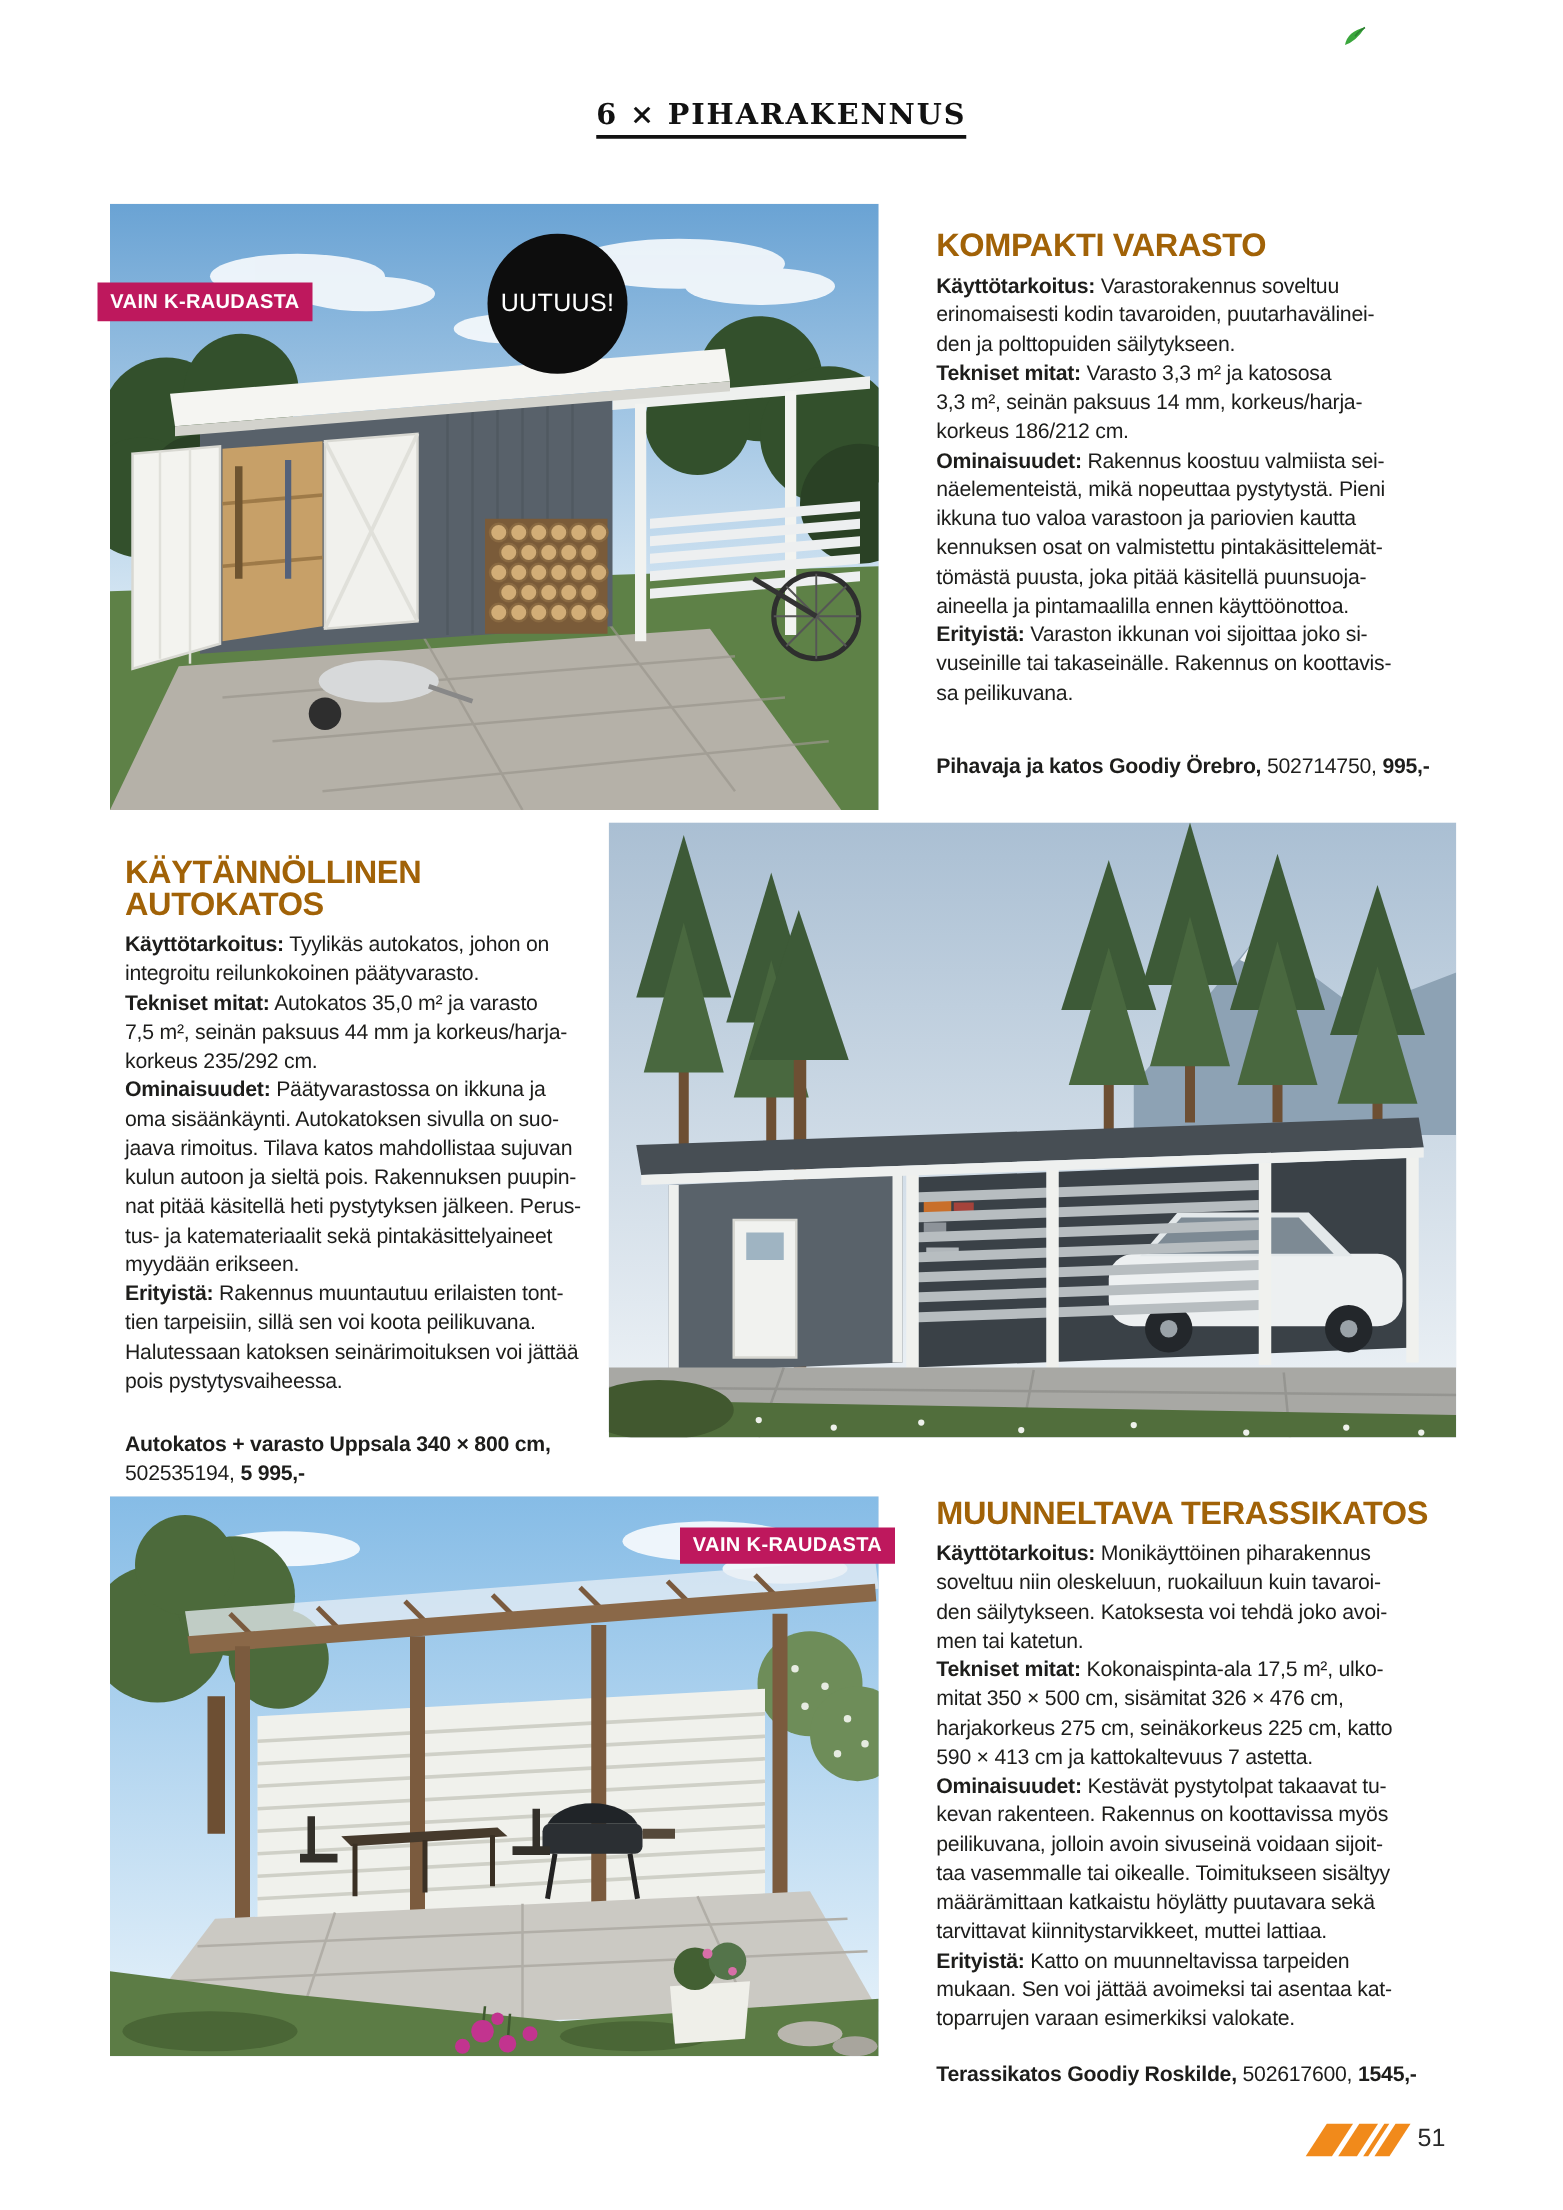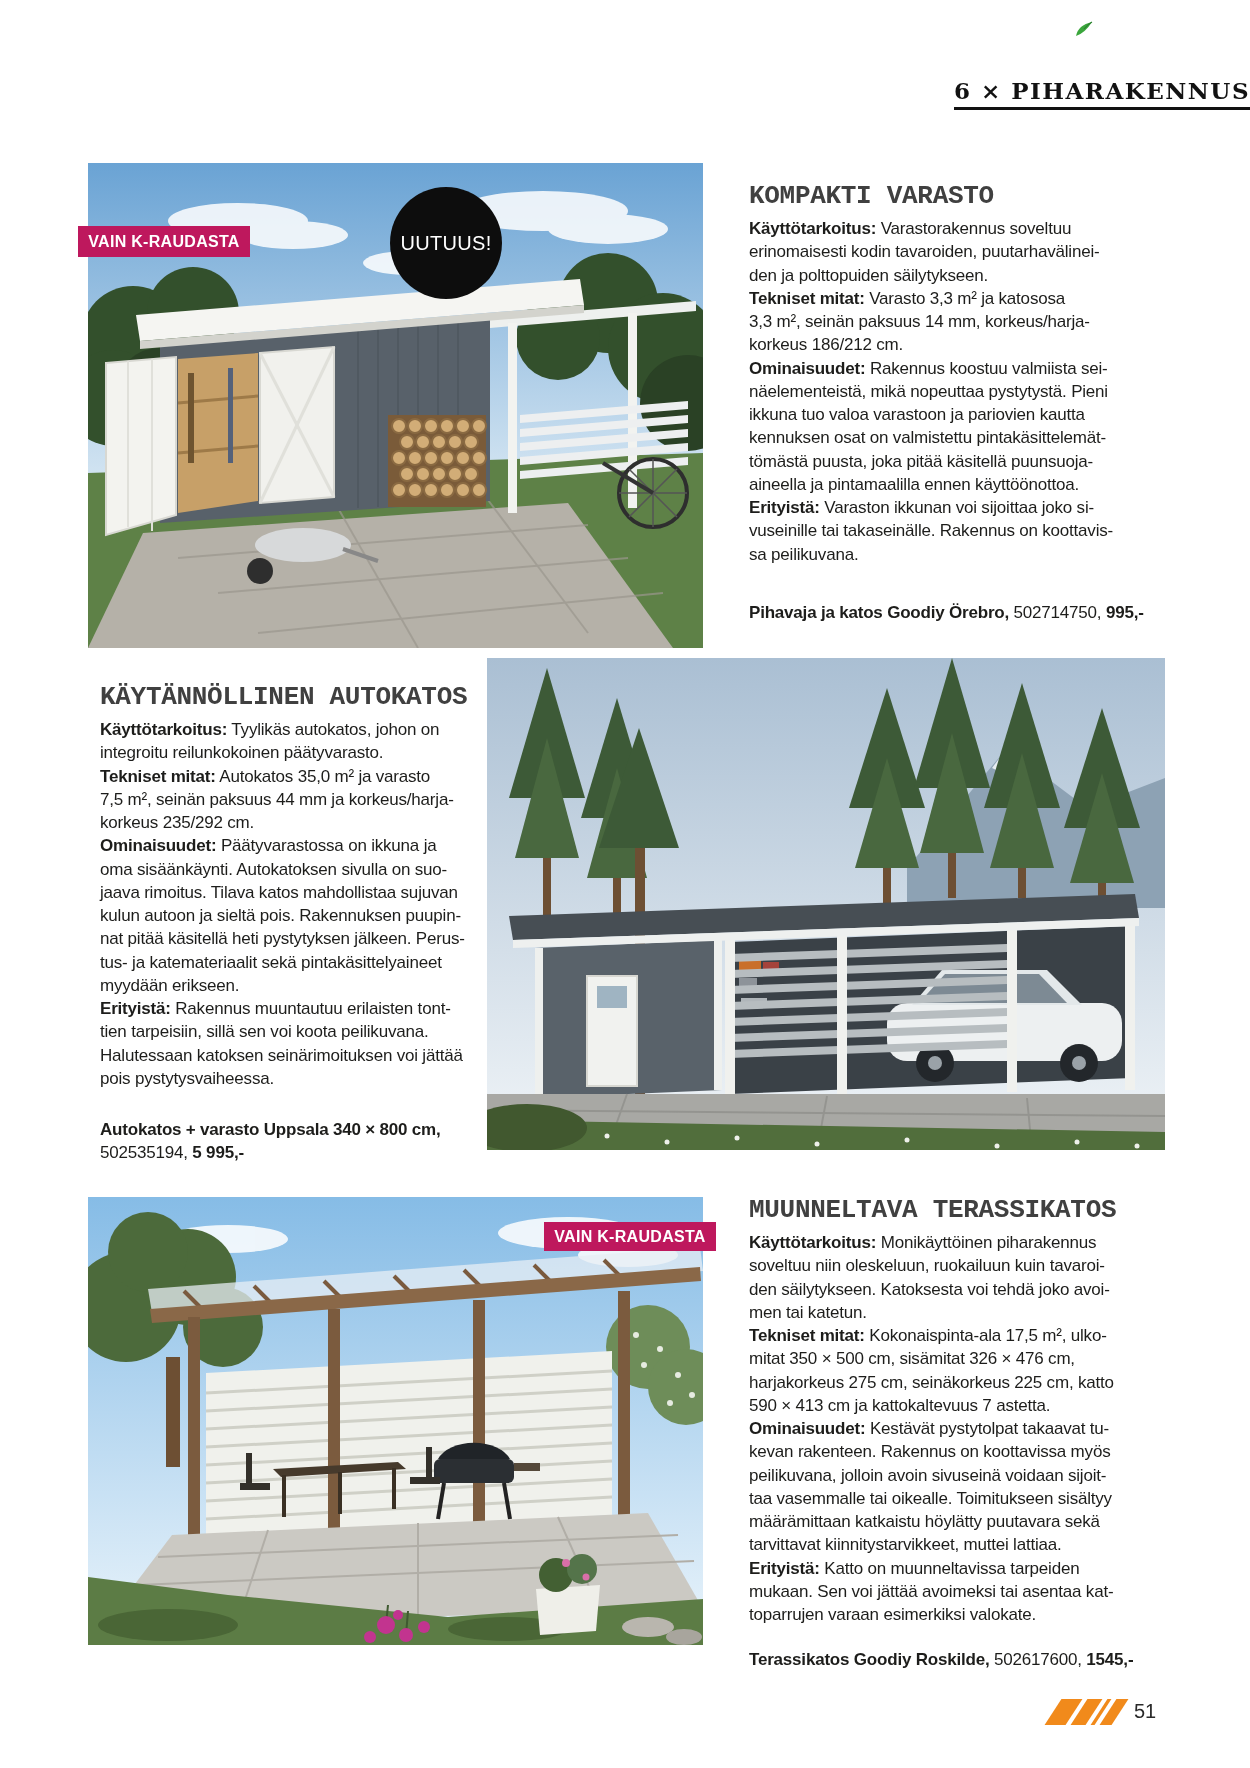--- a/index.html
+++ b/index.html
@@ -1,21 +1,21 @@
 <!DOCTYPE html>
 <html><head>
 <meta charset="utf-8">
 <style>
   html,body{margin:0;padding:0;background:#ffffff;}
   .page{position:relative;width:1250px;height:1768px;background:#fff;overflow:hidden;
         font-family:"Liberation Sans",sans-serif;color:#1d1d1b;}
 
   
   .corner-icon{position:absolute;left:1074px;top:20px;width:20px;height:18px;}
-  .page-title{position:absolute;left:0;right:0;top:70px;margin:0;text-align:right;}
+  .page-title{position:absolute;left:0;right:0;top:70px;margin:0;text-align:center;}
   .page-title span{display:inline-block;font-family:"DejaVu Serif",serif;font-weight:700;
         font-size:23px;letter-spacing:1.5px;color:#121212;border-bottom:3px solid #121212;
         padding-bottom:3px;}
 
   
   .photo{position:absolute;margin:0;overflow:hidden;background:#dfe8ef;z-index:1;}
   .photo svg{display:block;width:100%;height:100%;}
   .photo-shed{left:88px;top:163px;width:615px;height:485px;}
   .photo-carport{left:487px;top:658px;width:678px;height:492px;}
   .photo-terrace{left:88px;top:1197px;width:615px;height:448px;}
@@ -29,21 +29,21 @@
   .new-circle{position:absolute;z-index:3;left:390px;top:187px;width:112px;height:112px;
          border-radius:50%;background:#0d0d0d;color:#fff;font-weight:400;font-size:20px;
          display:flex;align-items:center;justify-content:center;letter-spacing:.3px;}
 
   
   .textcol{position:absolute;z-index:2;}
   .col-1{left:749px;top:183px;width:430px;}
   .col-2{left:100px;top:684px;width:400px;}
   .col-3{left:749px;top:1197px;width:430px;}
   .textcol h2{margin:0 0 8px 0;font-size:26px;line-height:26px;font-weight:700;
-              letter-spacing:-.3px;color:#404040;font-family:Liberation Mono, monospace;}
+              letter-spacing:-.3px;color:#a16207;}
   .body .ln{font-size:17px;line-height:23.25px;white-space:pre;letter-spacing:-.2px;}
   .ln .b{font-weight:700;}
   .info .ln{font-size:17px;line-height:23px;white-space:pre;letter-spacing:-.2px;}
   .col-1 .info{margin-top:35px;}
   .col-2 .info{margin-top:28px;}
   .col-3 .info{margin-top:22px;}
 
   
   .footer-logo{position:absolute;left:1053px;top:1698px;height:27px;z-index:2;display:flex;align-items:flex-end;}
   .footer-logo .bar{display:inline-block;background:#f18a1b;height:26px;margin-right:5px;

